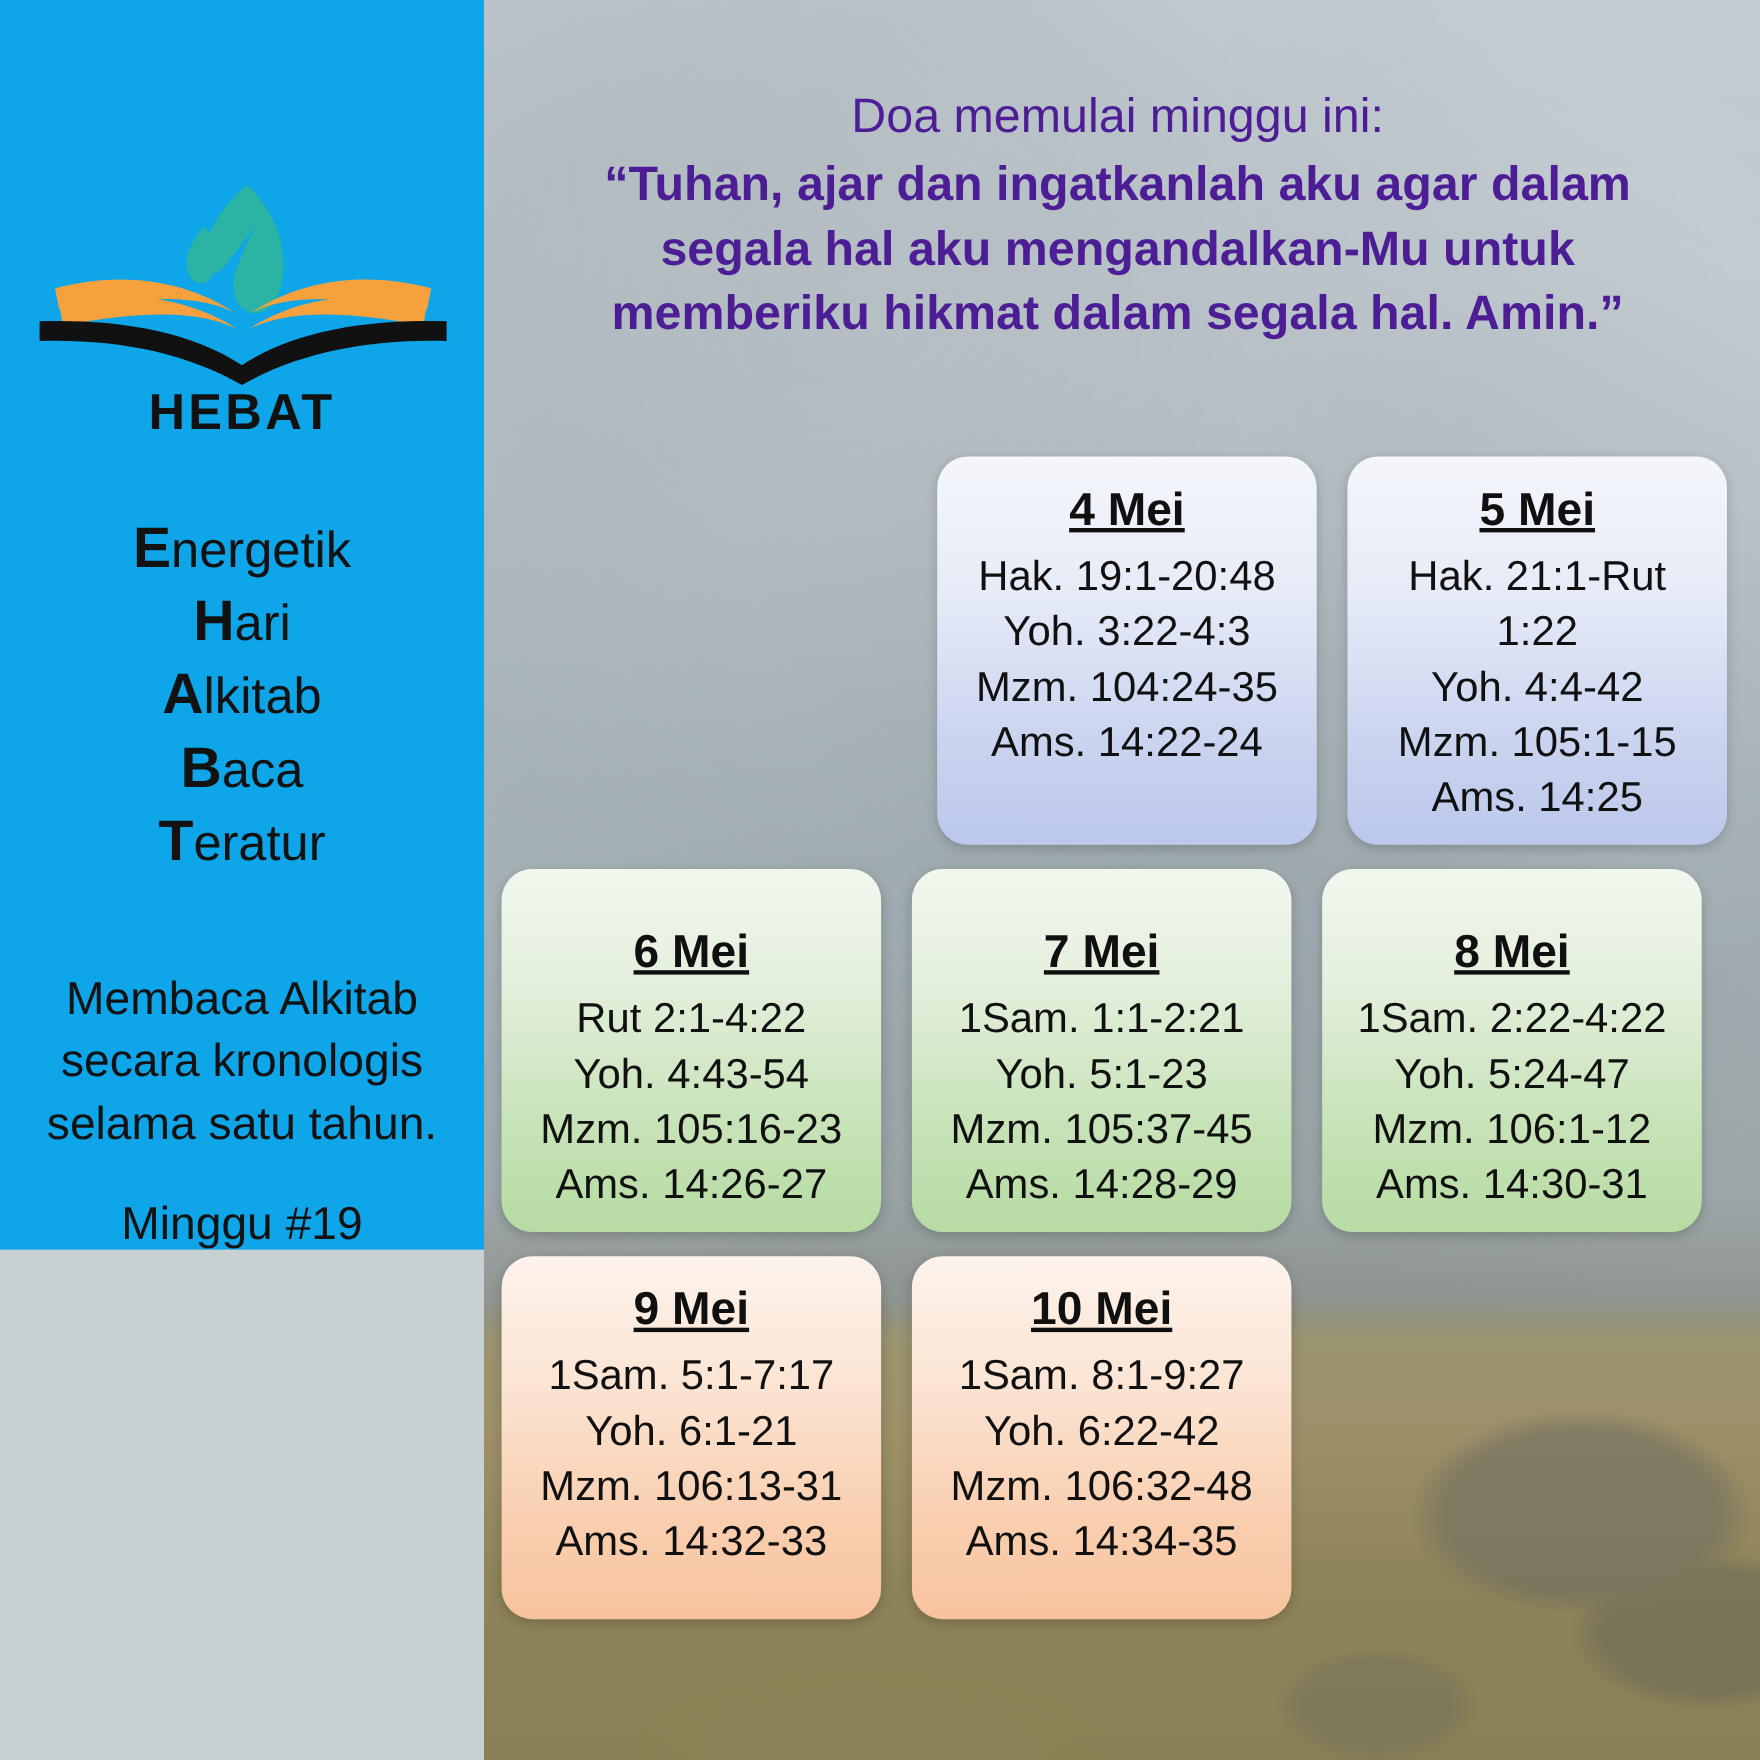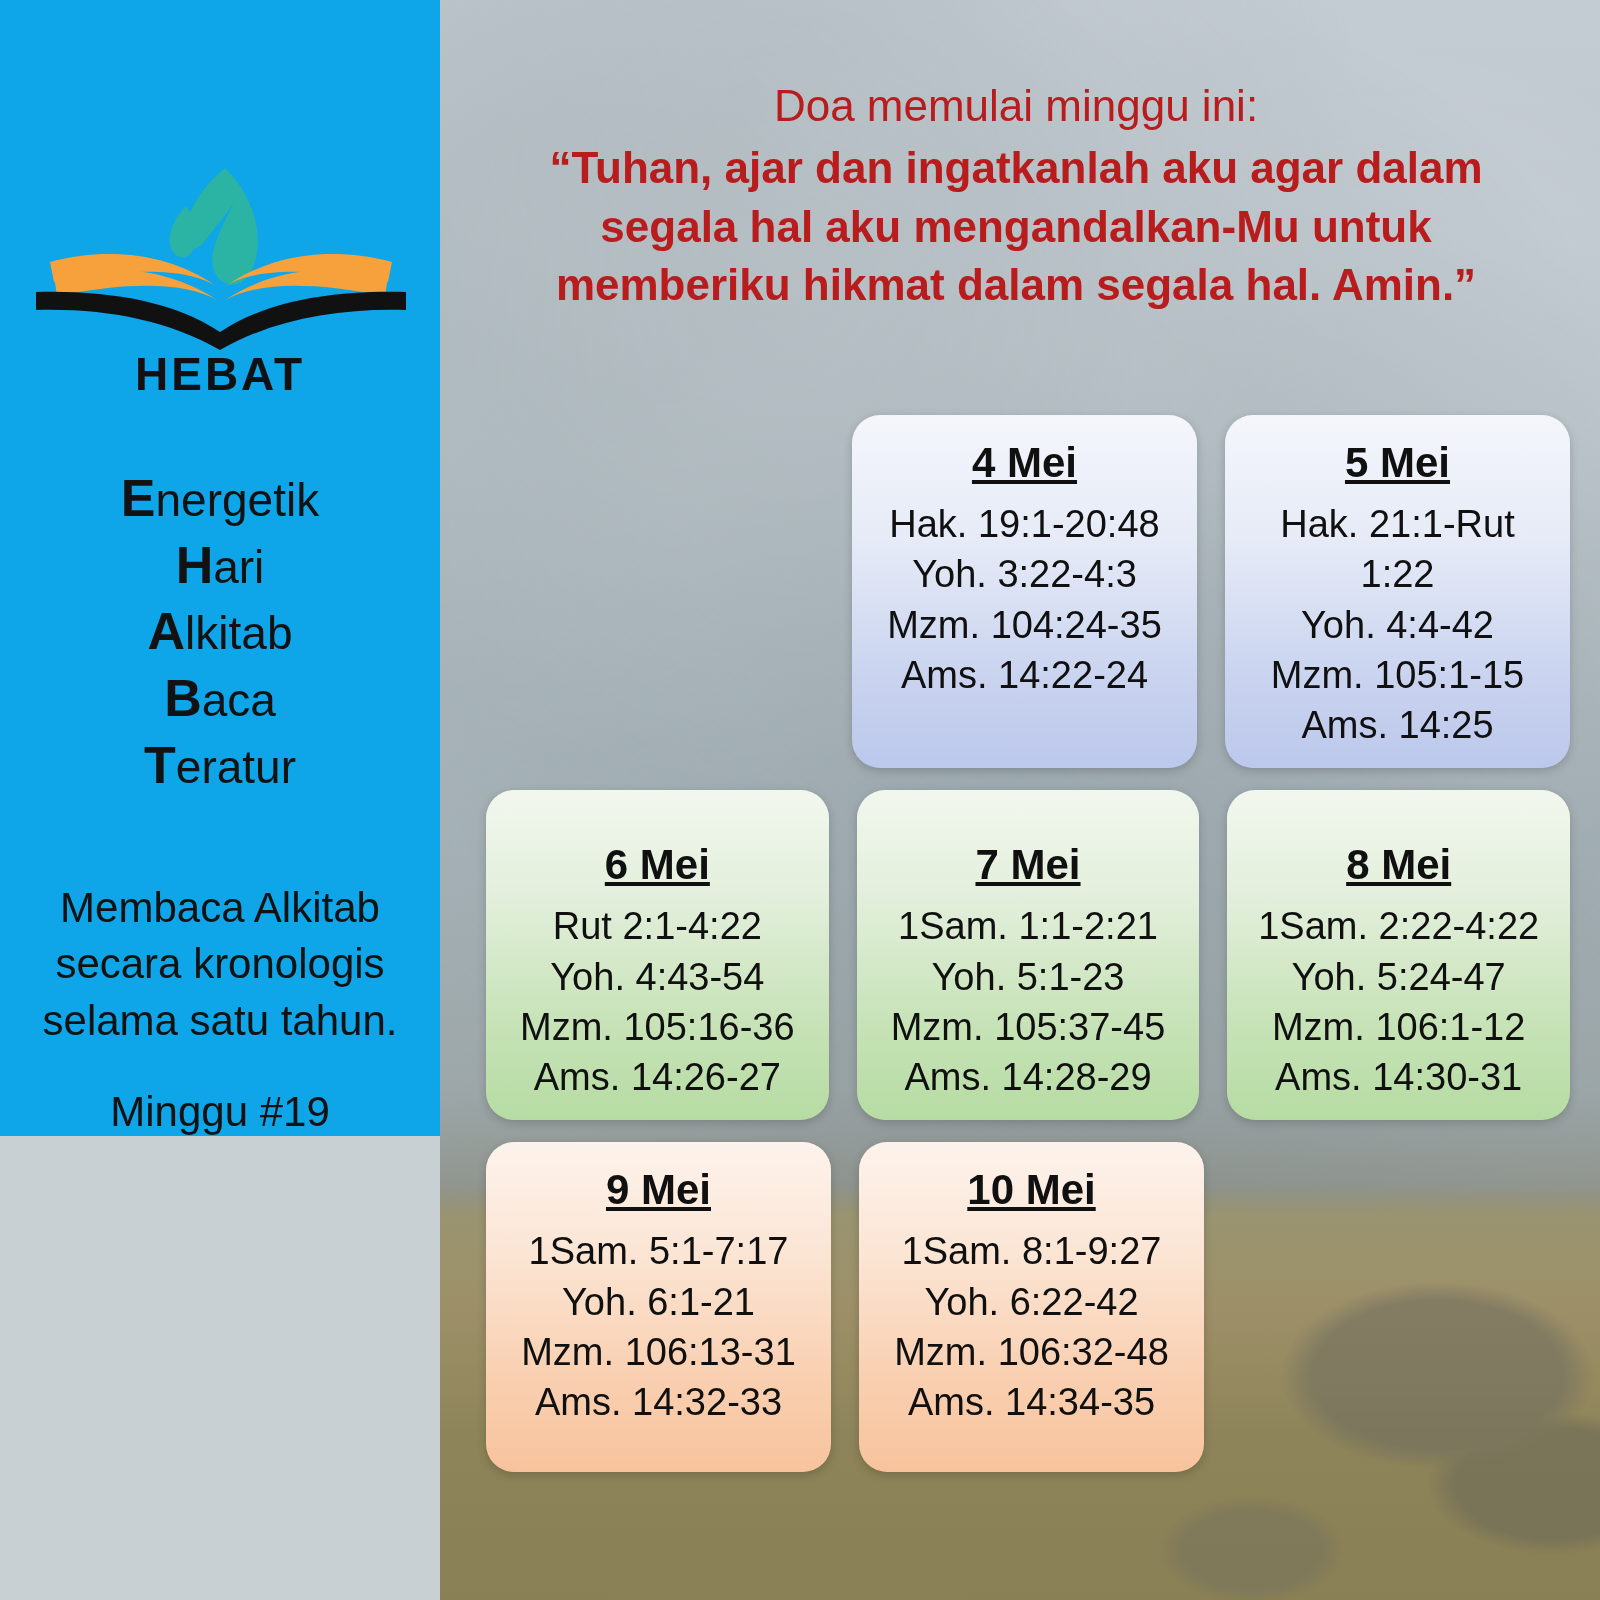--- a/index.html
+++ b/index.html
@@ -114,38 +114,38 @@
       radial-gradient(ellipse 22% 18% at 30% 96%, #8b8257 0 60%, rgba(139,130,87,0) 82%);
   }
 
   
   .prayer {
     position: absolute;
     top: 78px;
     left: 40px;
     right: 48px;
     text-align: center;
-    color: #b91c1c;
+    color: #4c1d95;
     z-index: 3;
   }
   .prayer-lead {
     font-size: 44px;
     line-height: 1.25;
     margin-bottom: 6px;
   }
   .prayer-body {
     font-size: 44px;
     font-weight: bold;
     line-height: 1.33;
   }
 
   
   .grid {
     position: absolute;
-    left: 46px;
+    left: 16px;
     right: 30px;
     top: 415px;
     z-index: 4;
   }
   .row {
     display: flex;
     gap: 28px;
     margin-bottom: 22px;
   }
   .row-1 { justify-content: flex-end; padding-right: 0px; }
@@ -244,21 +244,21 @@
           <div class="card-ref">Mzm. 105:1-15</div>
           <div class="card-ref">Ams. 14:25</div>
         </div>
       </div>
 
       <div class="row row-2">
         <div class="card green">
           <div class="card-date">6 Mei</div>
           <div class="card-ref">Rut 2:1-4:22</div>
           <div class="card-ref">Yoh. 4:43-54</div>
-          <div class="card-ref">Mzm. 105:16-36</div>
+          <div class="card-ref">Mzm. 105:16-23</div>
           <div class="card-ref">Ams. 14:26-27</div>
         </div>
         <div class="card green">
           <div class="card-date">7 Mei</div>
           <div class="card-ref">1Sam. 1:1-2:21</div>
           <div class="card-ref">Yoh. 5:1-23</div>
           <div class="card-ref">Mzm. 105:37-45</div>
           <div class="card-ref">Ams. 14:28-29</div>
         </div>
         <div class="card green">

